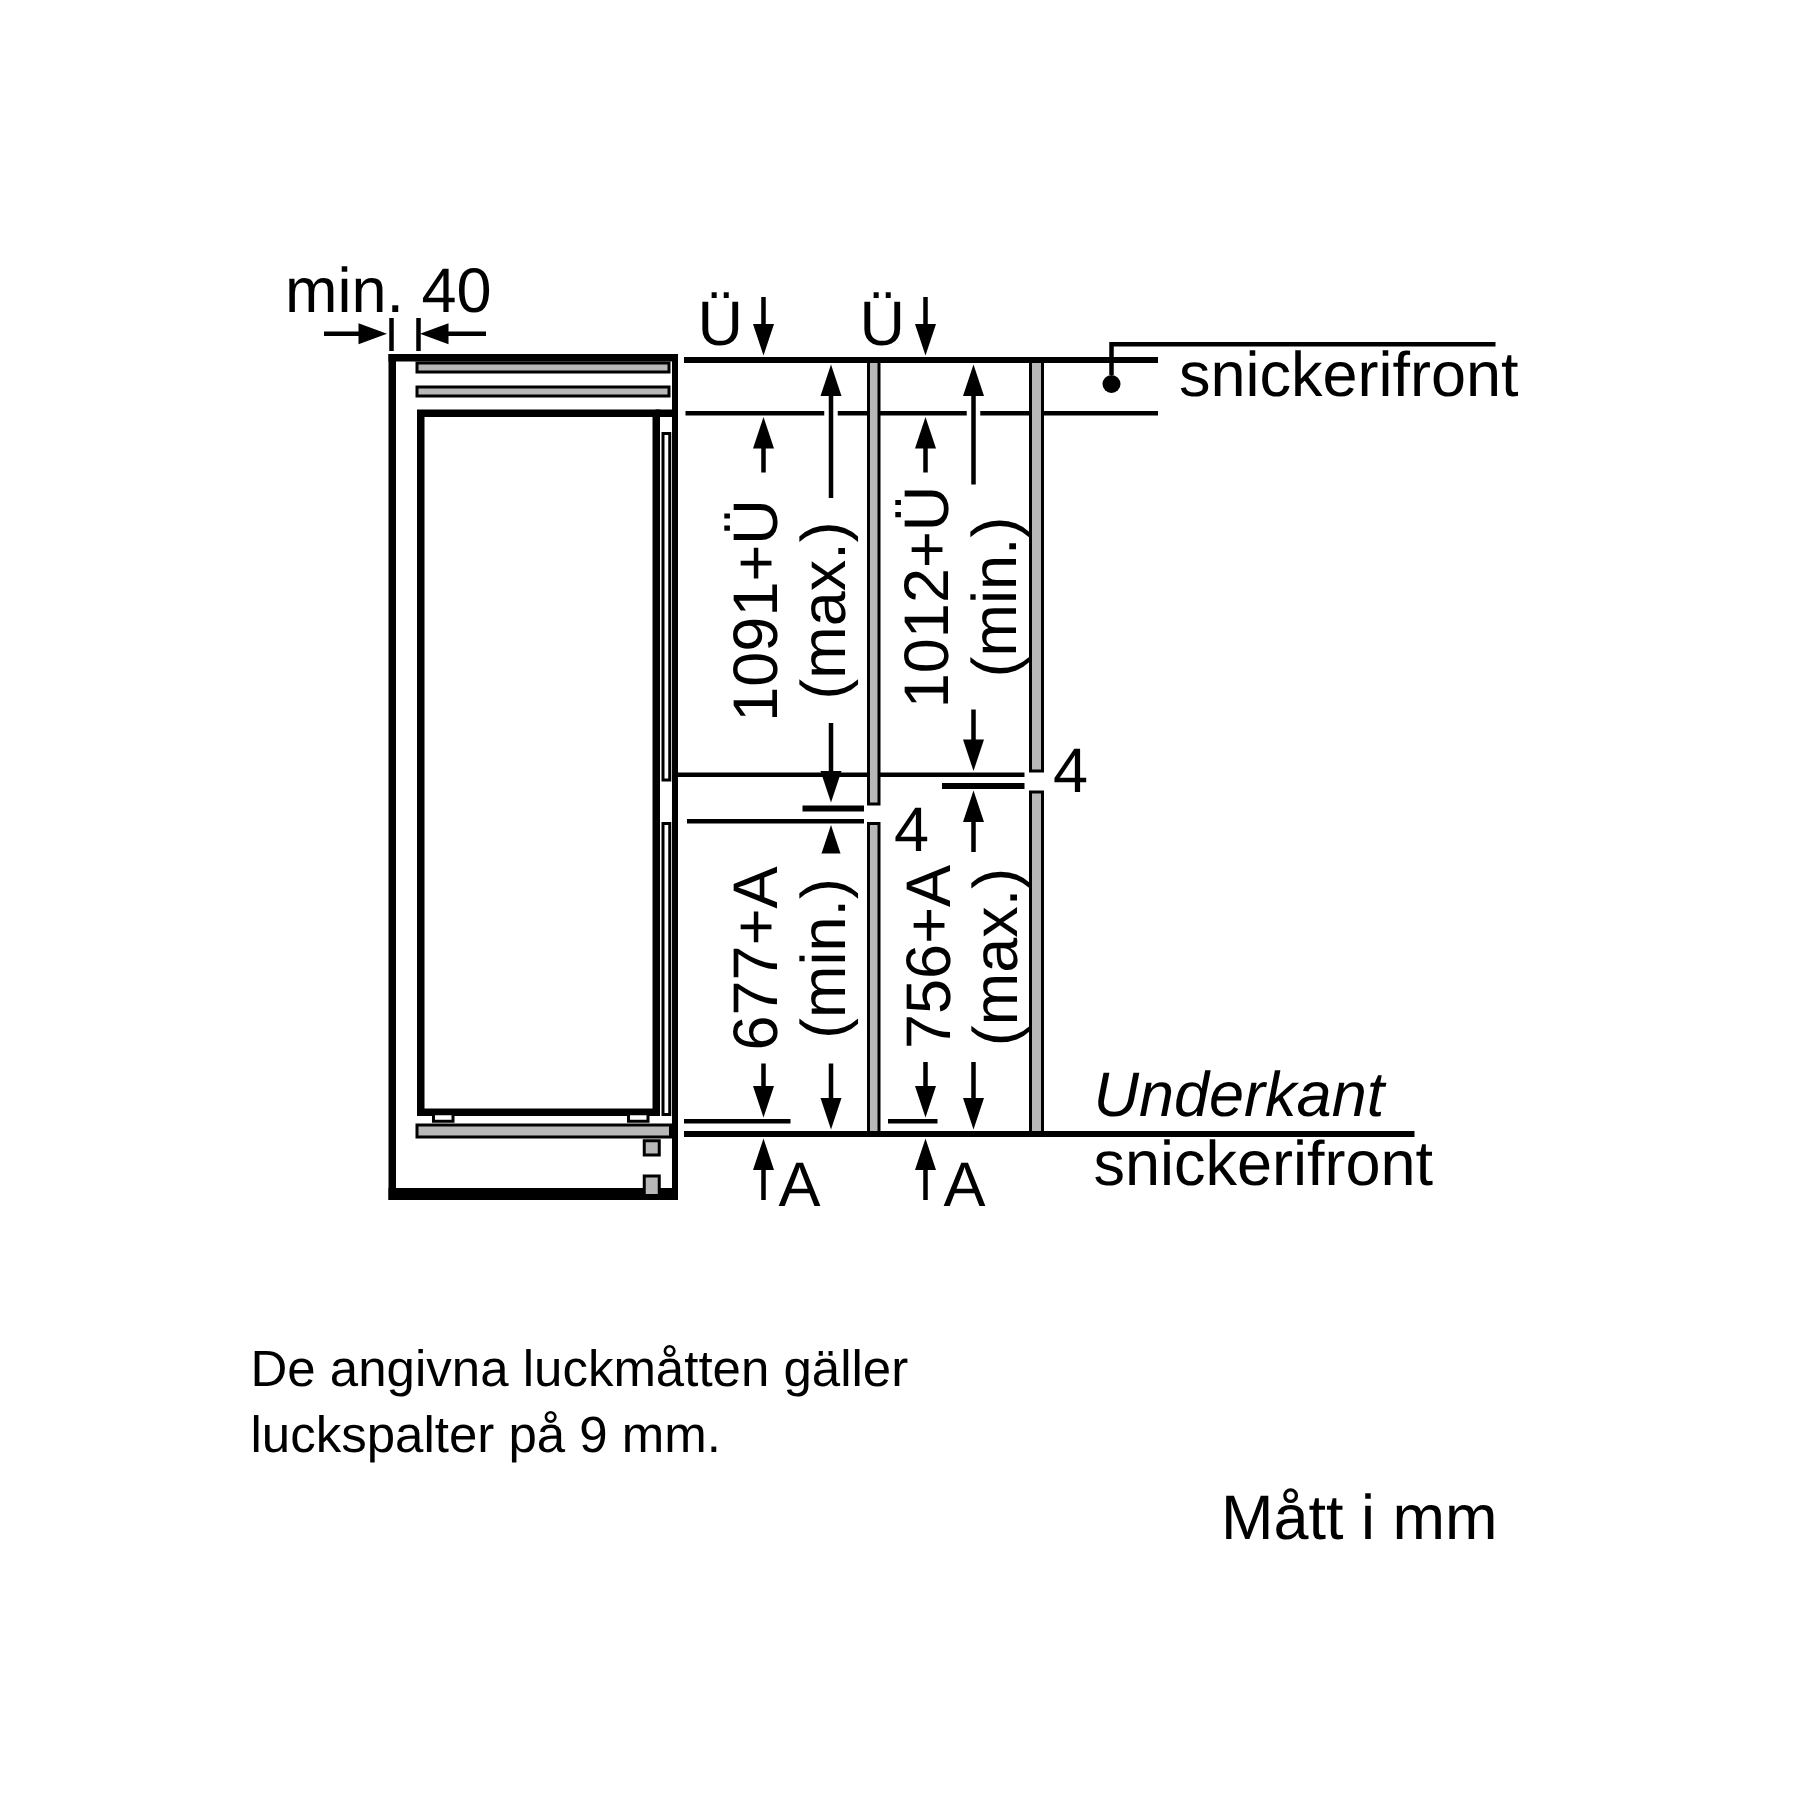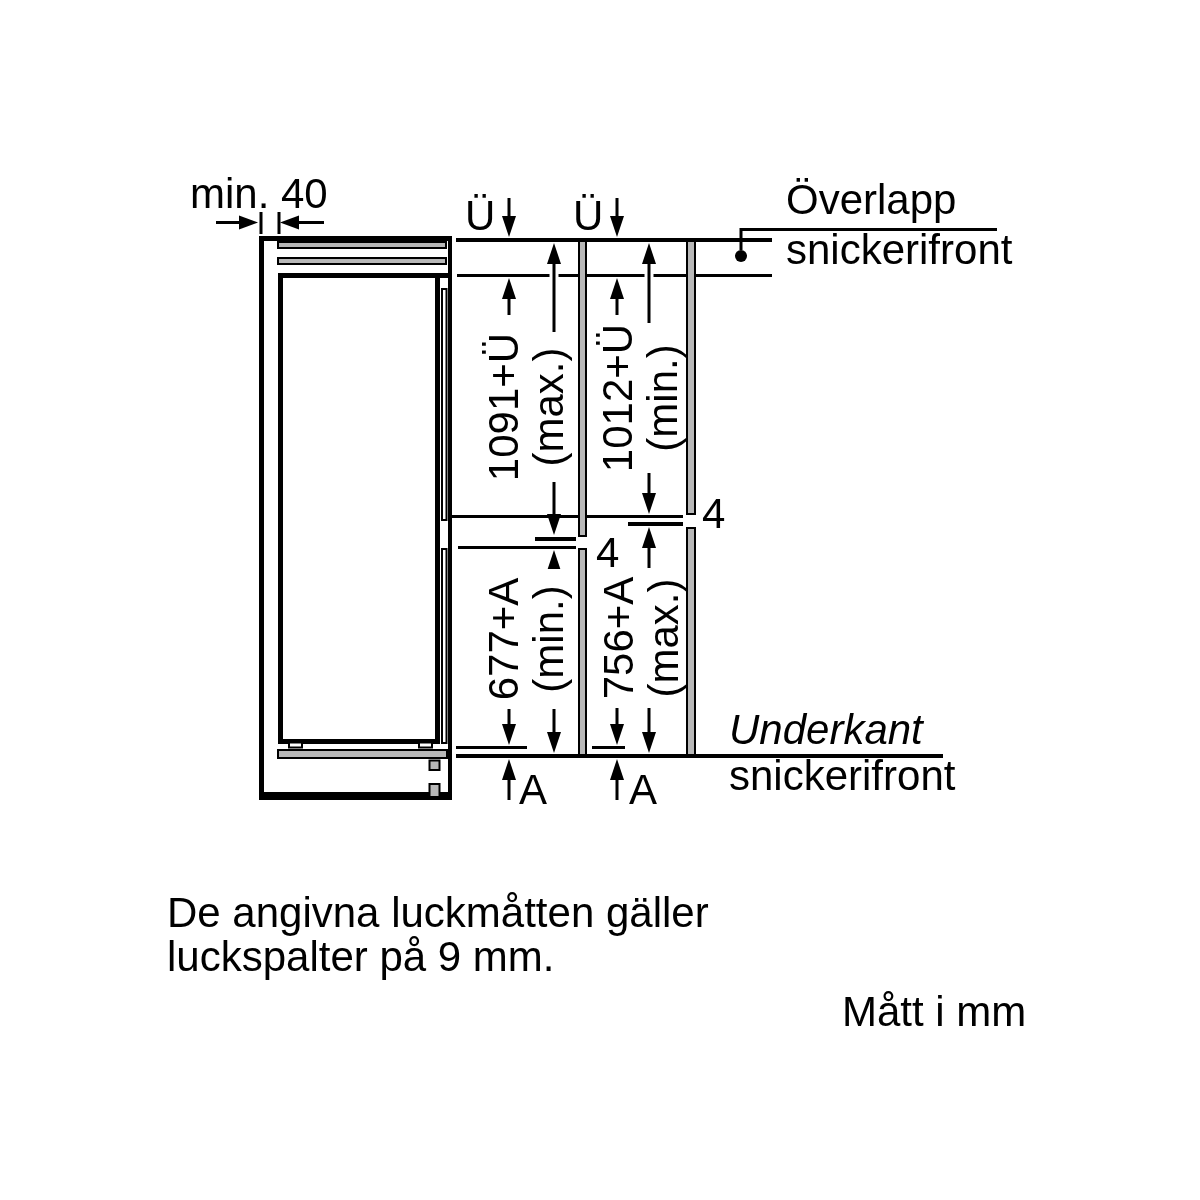--- a/index.html
+++ b/index.html
@@ -2,21 +2,21 @@
 <html><head>
 <meta charset="utf-8">
 <style>
   html,body{margin:0;padding:0;background:#fff;}
   #stage{position:relative;width:1200px;height:1200px;background:#fff;overflow:hidden;
          font-family:"Liberation Sans",sans-serif;color:#000;}
   #drawing{position:absolute;left:0;top:0;}
   .lbl{position:absolute;font-size:42px;line-height:44px;white-space:nowrap;color:#000;}
   .rot{position:absolute;font-size:42px;line-height:45px;text-align:center;background:#fff;
        transform:rotate(-90deg);white-space:nowrap;color:#000;}
-  .note{position:absolute;font-size:42px;line-height:44px;color:#000;}
+  .note{position:absolute;font-size:34px;line-height:44px;color:#000;}
 </style>
 </head>
 <body>
 
 <div id="stage">
 
   <svg id="drawing" width="1200" height="1200" viewBox="0 0 1200 1200">
 
     <g fill="#000">
       <rect x="259" y="236" width="5" height="564"></rect>
@@ -143,21 +143,20 @@
       </g>
 
     </g>
   </svg>
 
   <div class="lbl" style="left:190px;top:172px;">min. 40</div>
 
   <div class="lbl" style="left:465px;top:194px;">Ü</div>
   <div class="lbl" style="left:573px;top:194px;">Ü</div>
 
-  <div class="lbl" style="left:786px;top:178px;">Överlapp</div>
   <div class="lbl" style="left:786px;top:228px;">snickerifront</div>
 
   <div class="rot" style="left:451px;top:362px;width:150px;height:90px;">
     <div>1091+Ü</div>
     <div>(max.)</div>
   </div>
 
   <div class="rot" style="left:565px;top:353px;width:150px;height:90px;">
     <div>1012+Ü</div>
     <div>(min.)</div>
@@ -180,15 +179,15 @@
   <div class="lbl" style="left:629px;top:768px;">A</div>
 
   <div class="lbl" style="left:729px;top:708px;font-style:italic;">Underkant</div>
   <div class="lbl" style="left:729px;top:754px;">snickerifront</div>
 
   <div class="note" style="left:167px;top:891px;">
     <div>De angivna luckmåtten gäller</div>
     <div>luckspalter på 9 mm.</div>
   </div>
 
-  <div class="lbl" style="left:842px;top:990px;">Mått i mm</div>
+  <div class="lbl" style="left:814px;top:990px;">Mått i mm</div>
 
 </div>
 
 </body></html>

